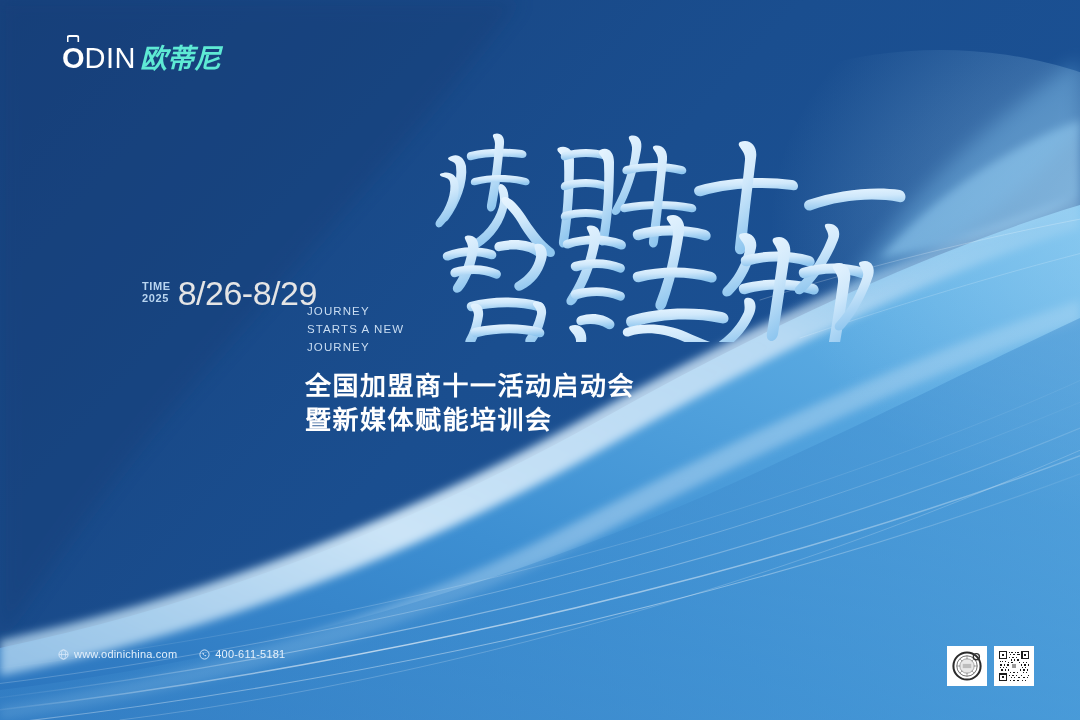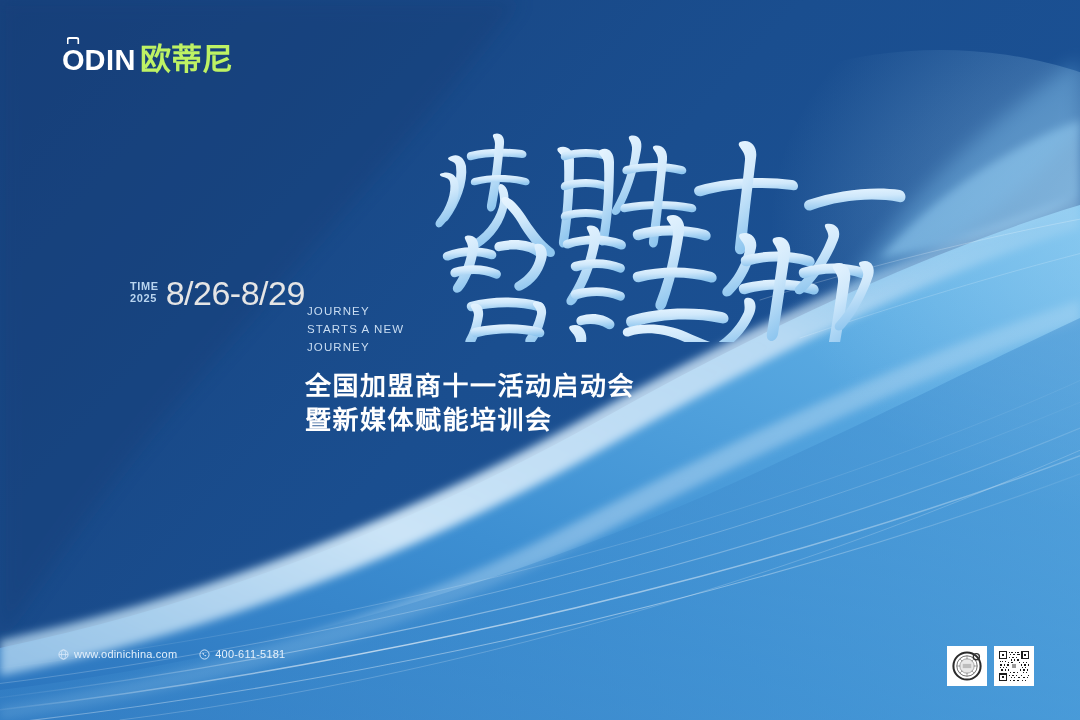--- a/index.html
+++ b/index.html
@@ -55,48 +55,49 @@
     width: 13px;
     height: 7px;
     border-top: 2.5px solid #ffffff;
     border-left: 2.5px solid #ffffff;
     border-right: 2.5px solid #ffffff;
     border-radius: 3px 3px 0 0;
     box-sizing: border-box;
   }
   .logo-din {
     font-size: 29px;
-    font-weight: 700;
+    font-weight: 400;
     color: #ffffff;
     letter-spacing: 0.5px;
     line-height: 1;
   }
   .logo-cn {
-    font-size: 31px;
+    font-size: 27px;
     font-weight: 700;
-    color: #bef264;
+    color: #5eead4;
     margin-left: 4px;
     letter-spacing: 0px;
     line-height: 1;
+    font-style: italic;
   }
 
   
   .headline {
     position: absolute;
     left: 430px;
     top: 112px;
     width: 480px;
     height: 230px;
   }
   .cal-svg { display: block; width: 100%; height: 100%; }
 
   
   .time-row {
     position: absolute;
-    left: 130px;
+    left: 142px;
     top: 276px;
     display: flex;
     align-items: center;
     white-space: nowrap;
   }
   .time-stack {
     display: flex;
     flex-direction: column;
     justify-content: center;
     margin-right: 7px;

